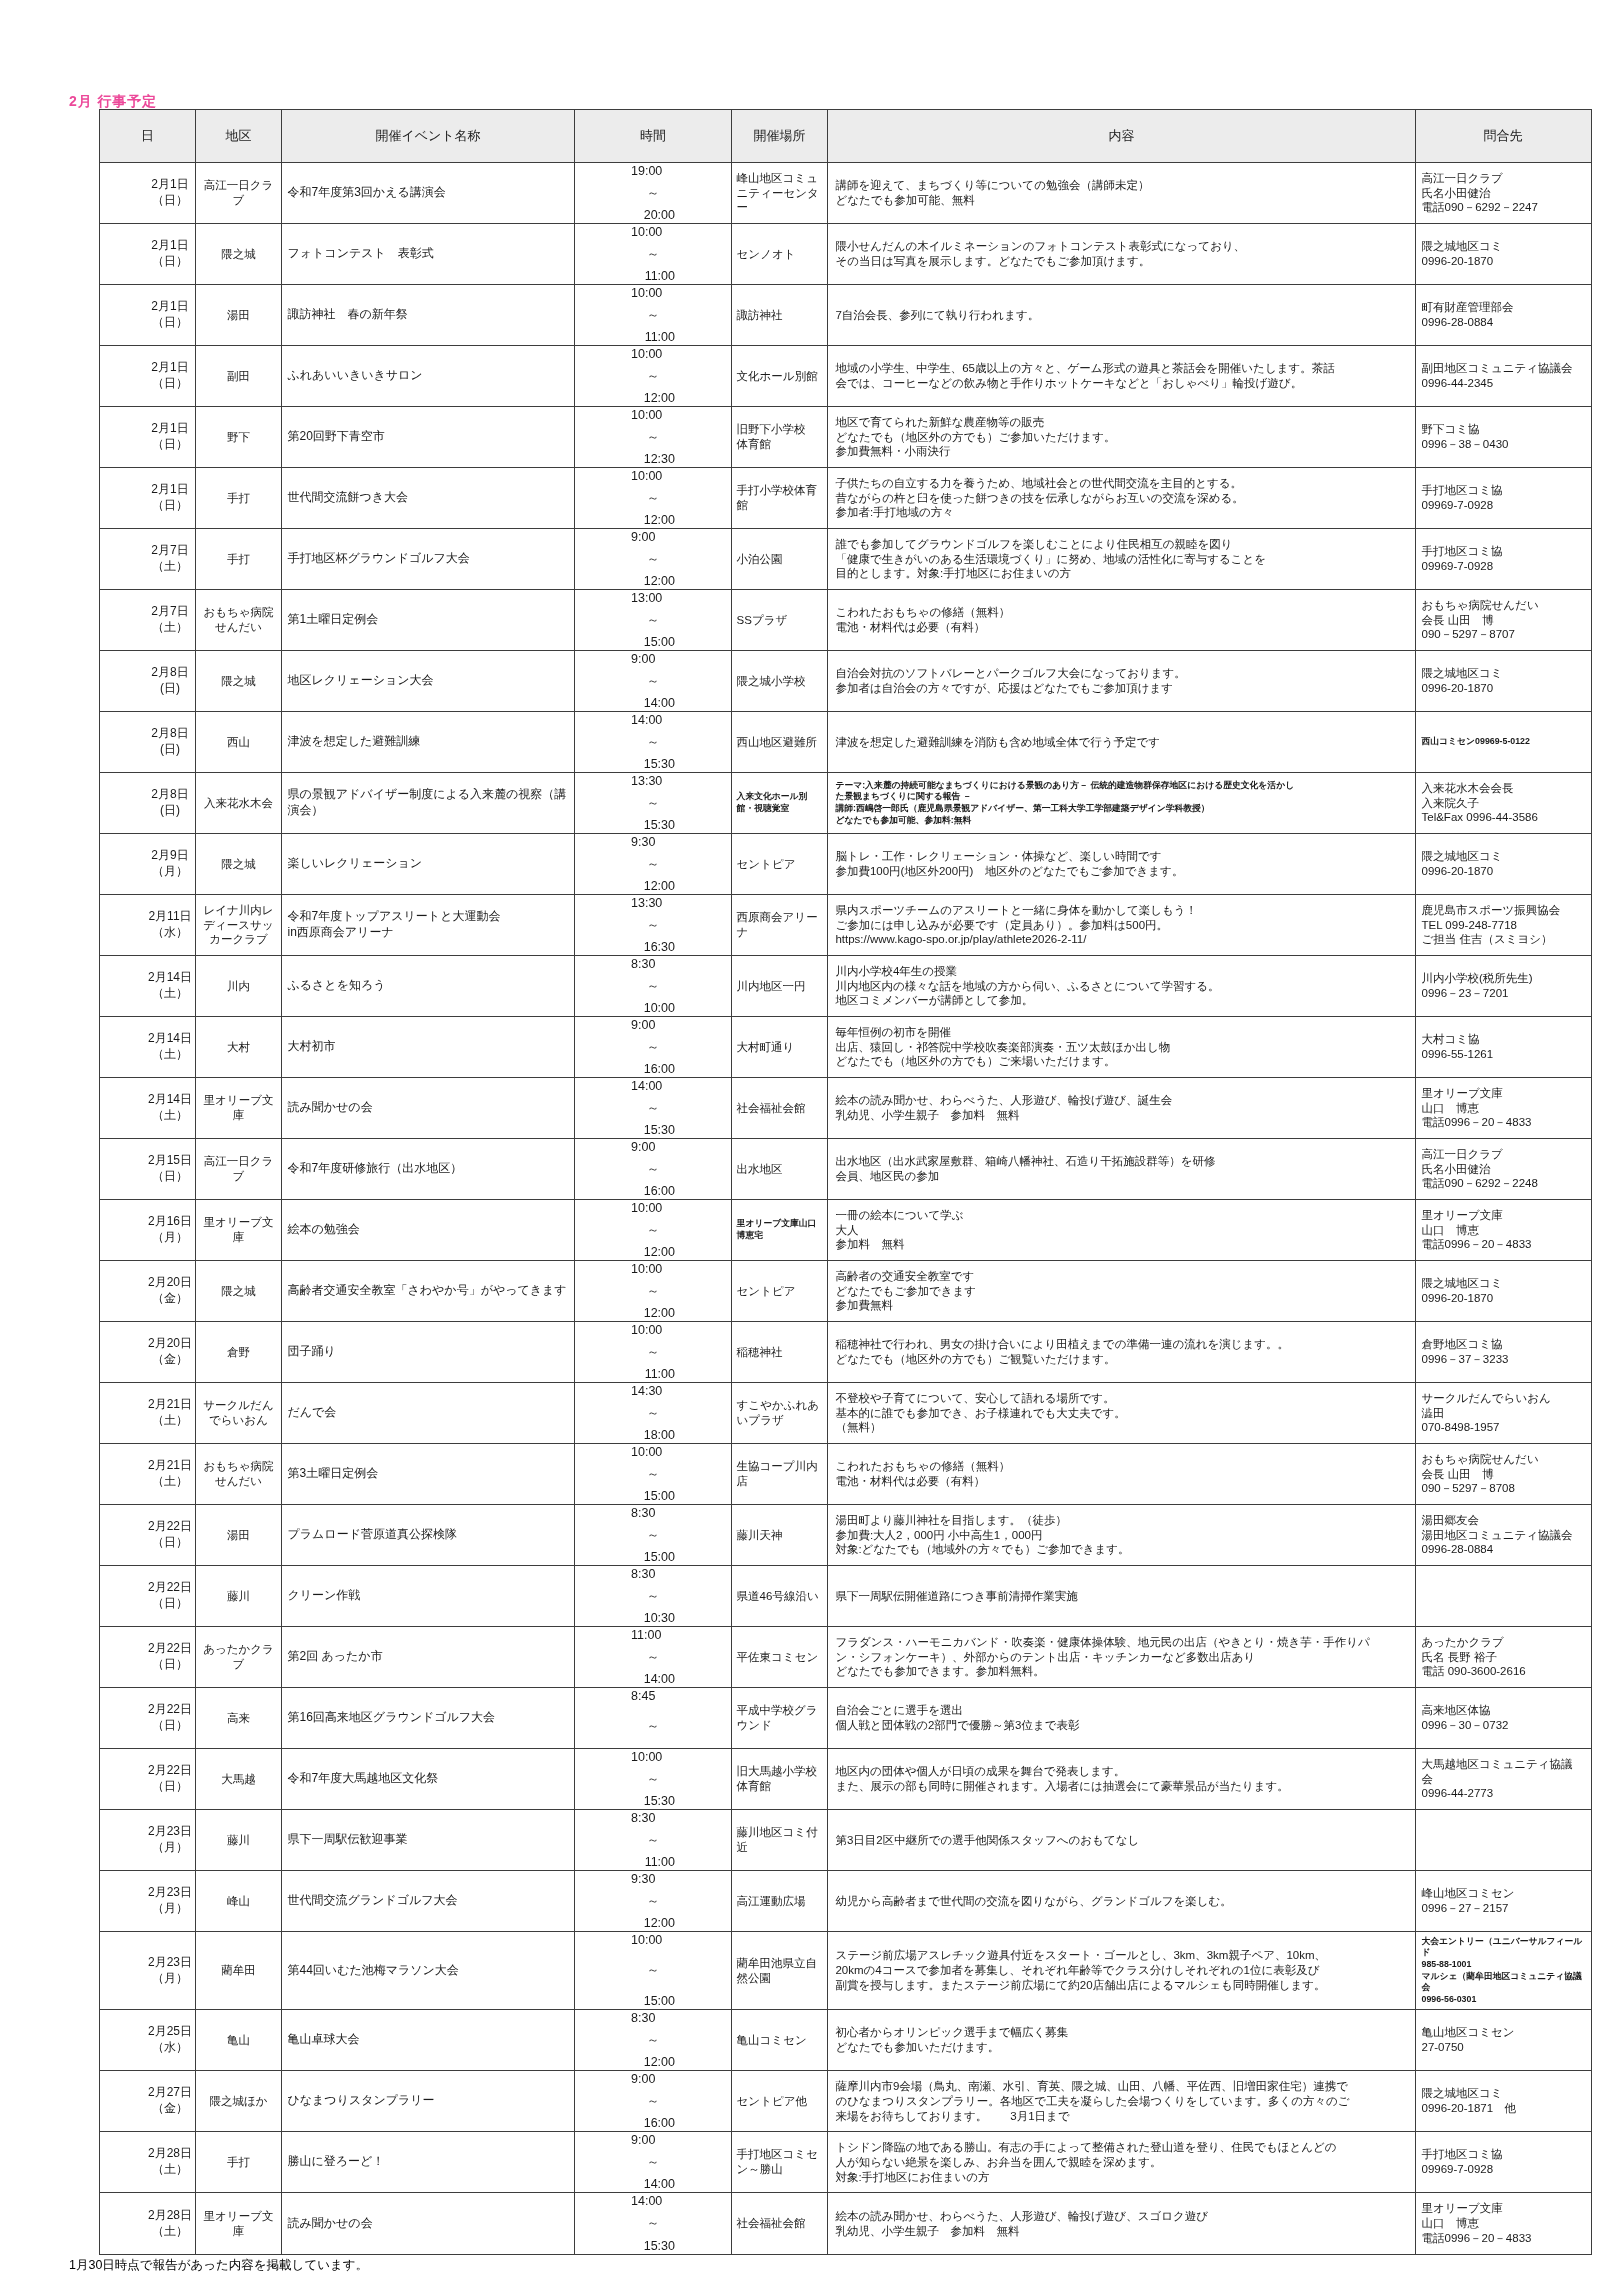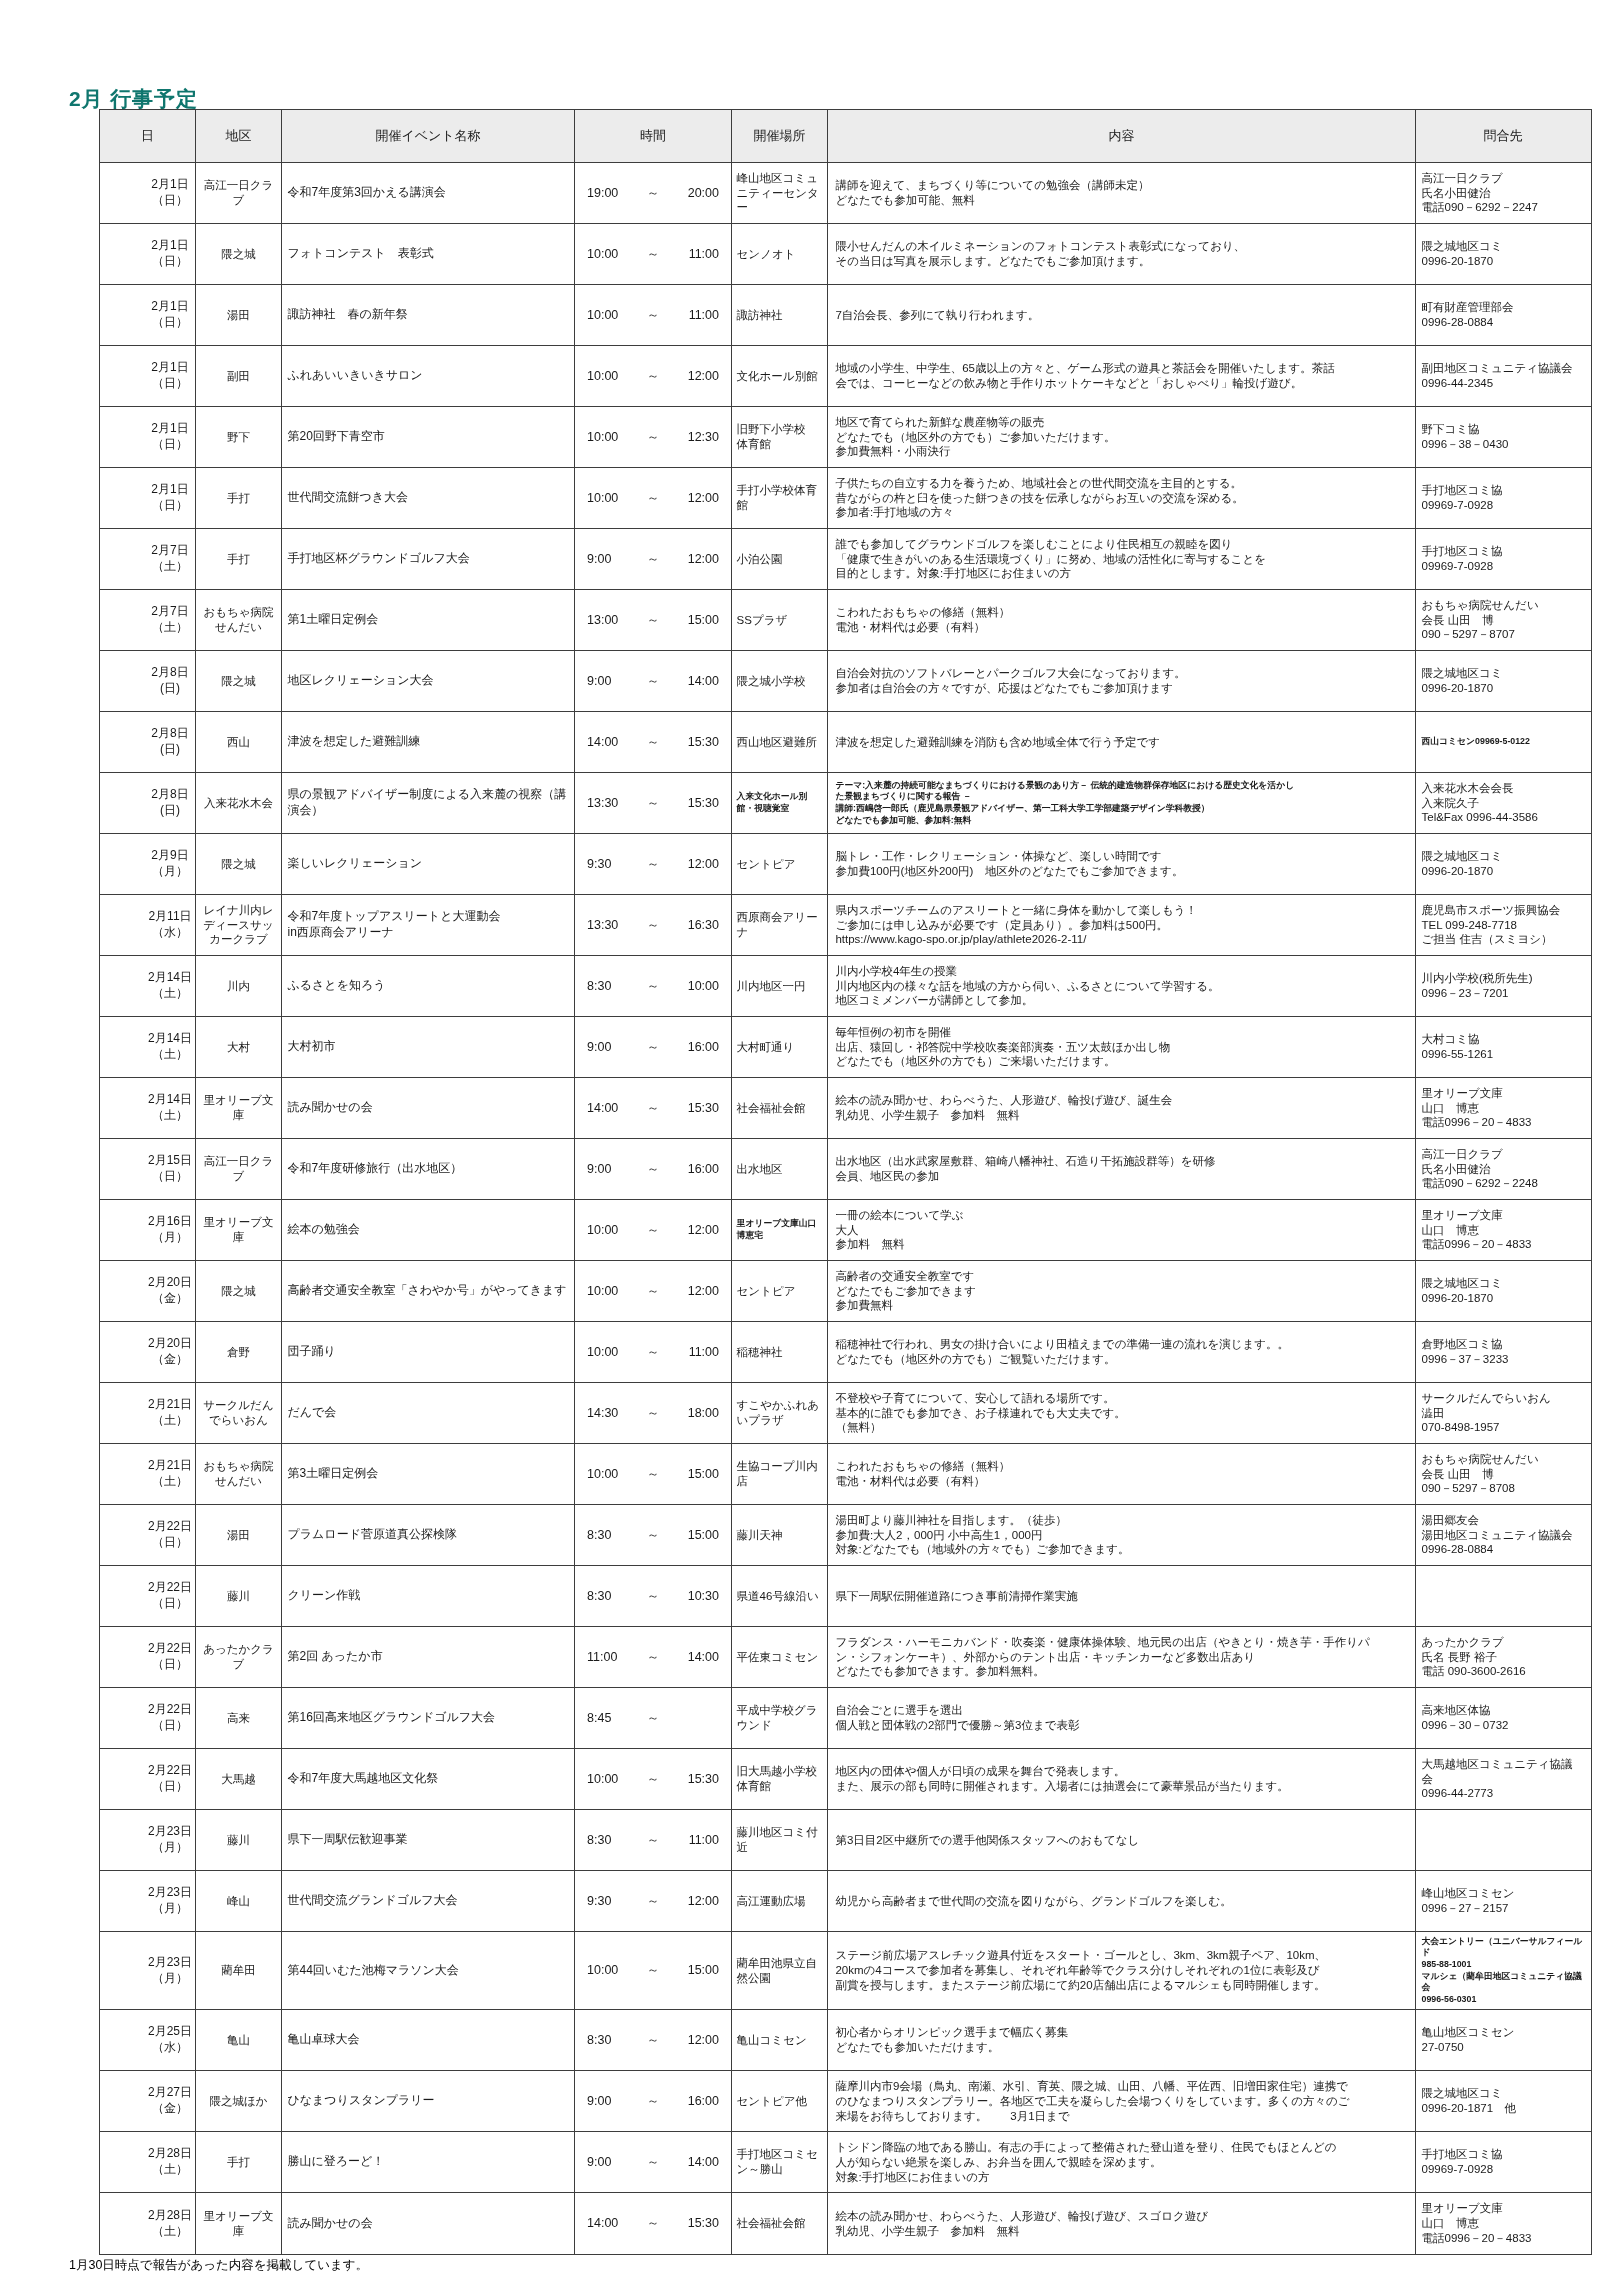--- a/index.html
+++ b/index.html
@@ -2,21 +2,21 @@
 <html lang="ja" style="font-size:14.8px"><head>
 <meta charset="utf-8">
 <style>
   html,body{margin:0;padding:0;}
   body{
     width:1620px;height:2290px;background:#ffffff;position:relative;
     font-family:"Liberation Sans","DejaVu Sans",sans-serif;color:#1a1a1a;
     -webkit-font-smoothing:antialiased;
   }
   .title{
-    position:absolute;left:69px;top:85px;font-size:21px;font-weight:bold;color:#0f766e;
+    position:absolute;left:69px;top:93px;font-size:14px;font-weight:bold;color:#ec4899;
     letter-spacing:0.9px;
   }
   .etable{
     position:absolute;left:99px;top:109px;width:1493px;
     border:1.8px solid #3d3d3d;box-sizing:border-box;background:#fff;
   }
   .trow{
     display:grid;
     grid-template-columns:96px 86px 293px 157px 96px 588px 174px;
     border-bottom:1.8px solid #3d3d3d;
@@ -31,21 +31,21 @@
     display:flex;align-items:center;overflow:hidden;
     font-size:11.5px;line-height:1.3;padding:3.7px 5.5px;
   }
   .cell:last-child{border-right:none;}
   .thead .cell{
     justify-content:center;font-size:13px;color:#222;padding:1.8px;text-align:center;
   }
   .c-date{justify-content:center;text-align:center;font-size:12px;padding:1.8px;margin-left:45px;}
   .c-district{justify-content:center;text-align:center;padding:1.8px 2.8px;white-space:pre-line;}
   .c-event{font-size:12px;white-space:pre-line;}
-  .c-time{font-size:12.5px;padding:0 12px;display:flex;align-items:center;justify-content:space-between;}
+  .c-time{font-size:12.5px;padding:0 12px;display:flex;align-items:center;justify-content:space-between;flex-direction:column;}
   .c-time .t-start{min-width:44px;text-align:left;}
   .c-time .t-tilde{text-align:center;flex:0 0 auto;}
   .c-time .t-end{min-width:44px;text-align:right;}
   .c-venue{white-space:pre-line;padding:3.7px 4.6px;}
   .c-desc{white-space:pre-line;padding:3.7px 7.4px;}
   .c-contact{white-space:pre-line;padding:3.7px 5.5px;}
   .sm{font-size:8.8px;line-height:1.32;font-weight:bold;}
   .footer-note{
     position:absolute;left:69px;top:2257px;font-size:12.5px;color:#000000;
   }

